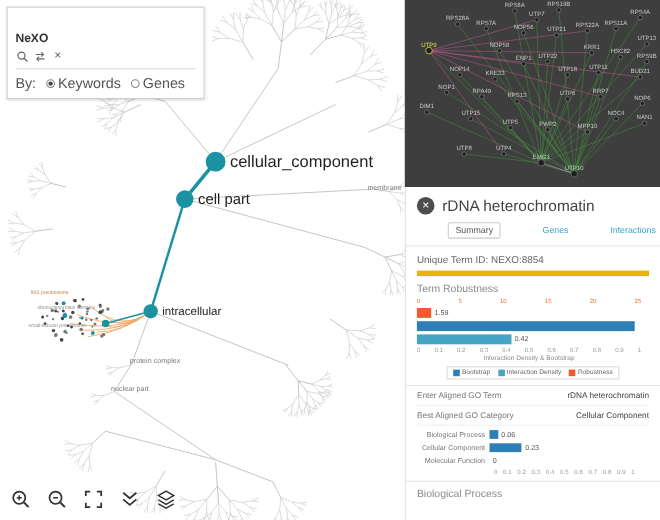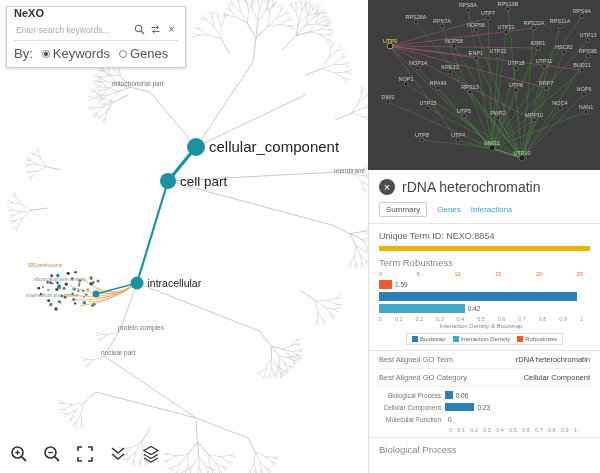--- a/index.html
+++ b/index.html
@@ -7,21 +7,21 @@
   .app{position:relative;width:600px;height:473px;overflow:hidden;background:#fff;
        font-family:"Liberation Sans",sans-serif;}
   svg text{font-family:"Liberation Sans",sans-serif;}
 
   .tree-pane{position:absolute;left:0;top:0;width:368px;height:473px;background:#fff;}
   #tree-svg{position:absolute;left:0;top:0;}
 
   
   .search-panel{position:absolute;left:6px;top:6px;width:180px;background:#fff;
     border:1px solid #cfcfcf;box-shadow:0 1px 3px rgba(0,0,0,.18);
-    padding:0 7px 6px;z-index:5;}
+    padding:22px 7px 6px;z-index:5;}
   .sp-title{font-size:11px;font-weight:bold;color:#333;margin-bottom:4px;}
   .sp-row{display:flex;align-items:center;gap:3px;border-bottom:1px solid #ddd;padding-bottom:4px;}
   .sp-row input{flex:1;min-width:0;border:none;outline:none;font-size:8.5px;color:#333;
     font-family:"Liberation Sans",sans-serif;}
   .sp-row input::placeholder{color:#aaa;}
   .sp-icon{width:13px;height:13px;display:inline-flex;align-items:center;justify-content:center;
     color:#666;cursor:pointer;font-size:11px;line-height:1;flex:0 0 auto;}
   .sp-radios{display:flex;align-items:center;gap:9px;margin-top:5px;font-size:13px;color:#555;}
   .sp-radios label{display:inline-flex;align-items:center;cursor:pointer;}
   .radio{display:inline-block;width:8px;height:8px;border:1px solid #888;border-radius:50%;
@@ -37,21 +37,21 @@
   .network-pane{position:absolute;left:368px;top:0;width:232px;height:170px;background:#3e3e3e;overflow:hidden;}
 
   
   .details-pane{position:absolute;left:368px;top:170px;width:232px;height:303px;background:#fff;
     border-left:1px solid #e0e0e0;overflow:hidden;}
   .dp-header{display:flex;align-items:center;gap:7px;padding:9px 10px 7px;}
   .close-btn{width:16px;height:16px;border-radius:50%;background:#4d4d4d;color:#fff;
     display:flex;align-items:center;justify-content:center;font-size:11px;cursor:pointer;flex:0 0 auto;}
   .dp-title{font-size:14px;color:#444;}
   .dp-tabs{display:flex;align-items:center;gap:10px;padding:0 10px 6px;border-bottom:1px solid #e5e5e5;}
-  .tab{font-size:8px;color:#3aa4c8;cursor:pointer;}
+  .tab{font-size:8px;color:#3aa4c8;cursor:pointer;margin-left:28px;}
   .tab.active{color:#555;border:1px solid #ccc;border-radius:2px;padding:2px 6px;background:#fff;}
   .dp-body{padding:4px 10px 0;}
   .term-id{font-size:9px;color:#666;padding:3px 0 5px;border-bottom:5px solid #eab308;}
   .section-title{font-size:9.5px;color:#8a8a8a;margin:6px 0 3px;}
   .section-title.centered{text-align:left;}
   .ticks{display:flex;justify-content:space-between;font-size:5.5px;color:#999;width:204px;}
   .ticks.orange{color:#e8713c;}
   .bar-row{display:flex;align-items:center;margin:3px 0;}
   .bar{height:9px;flex:0 0 auto;}
   .bar-val{font-size:6.5px;color:#555;margin-left:3px;}
@@ -819,21 +819,20 @@
         <text x="209" y="152.25" font-size="15" fill="#222">cellular_component</text>
         <circle cx="168" cy="181" r="8" fill="#1b92a1"></circle>
         <text x="180" y="185.725" font-size="13.5" fill="#222">cell part</text>
         <circle cx="137" cy="283" r="6.5" fill="#1b92a1"></circle>
         <text x="147.5" y="286.675" font-size="10.5" fill="#222">intracellular</text>
       </svg>
 
     <div class="search-panel">
       <div class="sp-title">NeXO</div>
       <div class="sp-row">
-        <input type="text" placeholder="Enter search keywords..." style="">
         <span class="sp-icon">
           <svg width="11" height="11" viewBox="0 0 11 11">
               <circle cx="4.5" cy="4.5" r="3.2" fill="none" stroke="#666" stroke-width="1.1"></circle>
               <line x1="7" y1="7" x2="10" y2="10" stroke="#666" stroke-width="1.2"></line>
             </svg>
         </span>
         <span class="sp-icon">
           <svg width="11" height="11" viewBox="0 0 11 11" fill="none" stroke="#666" stroke-width="1">
               <path d="M1.5 3.5 H8"></path>
               <path d="M6.5 1.5 L8.5 3.5 L6.5 5.5"></path>
@@ -1082,21 +1081,21 @@
             <span>Interaction Density</span>
           </span>
           <span class="legend-item">
             <span class="legend-swatch" style="background: rgb(239, 91, 46);"></span>
             <span>Robustness</span>
           </span>
         </div>
       <div class="hr"></div>
       <div class="go-table">
         <div class="go-row">
-          <span>Best Aligned GO Term</span>
+          <span>Enter Aligned GO Term</span>
           <span class="v">rDNA heterochromatin</span>
         </div>
         <div class="go-row">
           <span>Best Aligned GO Category</span>
           <span class="v">Cellular Component</span>
         </div>
       </div>
       <div id="go-chart">
           <div class="cat-row">
             <span class="cat-label">Biological Process</span>

